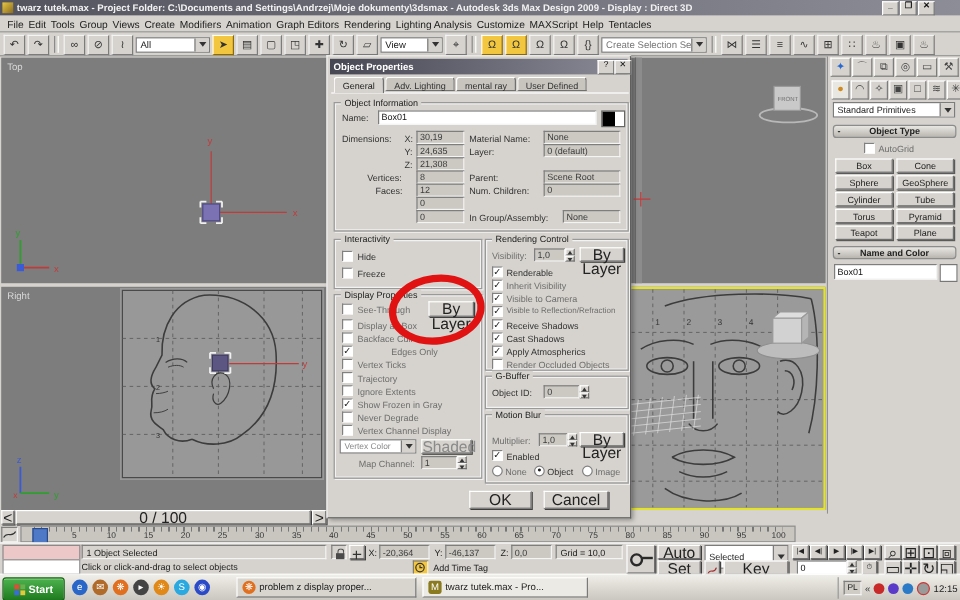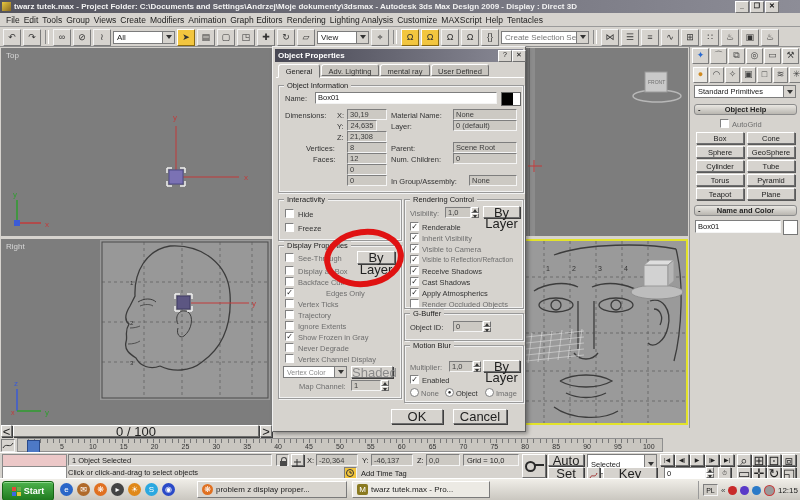--- a/index.html
+++ b/index.html
@@ -310,21 +310,21 @@
     <span class="abs fld white" style="left:42px;top:45px;width:182px;height:12px;">Box01</span>
     <span class="abs" style="left:228px;top:45px;width:18px;height:12px;background:linear-gradient(90deg,#000 60%,#fff 60%);border:1px solid #666;"></span>
 
     <span class="abs lbl" style="left:12px;top:64px;">Dimensions:</span>
     <span class="abs lbl" style="left:64px;top:64px;">X:</span>
     <span class="abs fld" style="left:74px;top:62px;width:40px;height:11px;">30,19</span>
     <span class="abs lbl" style="left:118px;top:64px;">Material Name:</span>
     <span class="abs fld" style="left:180px;top:62px;width:64px;height:11px;">None</span>
 
     <span class="abs lbl" style="left:64px;top:75px;">Y:</span>
-    <span class="abs fld" style="left:74px;top:73px;width:30px;height:11px;text-align:center;">24,635</span>
+    <span class="abs fld" style="left:74px;top:73px;width:40px;height:11px;">24,635</span>
     <span class="abs lbl" style="left:118px;top:75px;">Layer:</span>
     <span class="abs fld" style="left:180px;top:73px;width:64px;height:11px;">0 (default)</span>
 
     <span class="abs lbl" style="left:64px;top:86px;">Z:</span>
     <span class="abs fld" style="left:74px;top:84px;width:40px;height:11px;">21,308</span>
 
     <span class="abs lbl" style="left:33px;top:97px;">Vertices:</span>
     <span class="abs fld" style="left:74px;top:95px;width:40px;height:11px;">8</span>
     <span class="abs lbl" style="left:118px;top:97px;">Parent:</span>
     <span class="abs fld" style="left:180px;top:95px;width:64px;height:11px;">Scene Root</span>
@@ -464,21 +464,21 @@
       <span class="cpti" style="width:13px;">✳</span>
     </div>
     <span class="abs dd" style="left:4px;top:38px;width:102px;height:13px;">
       <span style="font-size:7.5px;">Standard Primitives</span>
       <span class="da">
           <i class="tri"></i>
         </span>
     </span>
     <div class="abs rollout" style="left:4px;top:57px;width:103px;height:11px;">
       <span style="position:absolute;left:3px;">-</span>
-      <span>Object Help</span>
+      <span>Object Type</span>
     </div>
     <span class="abs cb" style="left:30px;top:72px;"></span>
     <span class="abs lbl dim" style="left:42px;top:73px;">AutoGrid</span>
     <span class="abs otbtn" style="left:6px;top:85px;width:48px;height:12px;">Box</span>
     <span class="abs otbtn" style="left:57px;top:85px;width:48px;height:12px;">Cone</span>
     <span class="abs otbtn" style="left:6px;top:99px;width:48px;height:12px;">Sphere</span>
     <span class="abs otbtn" style="left:57px;top:99px;width:48px;height:12px;">GeoSphere</span>
     <span class="abs otbtn" style="left:6px;top:113px;width:48px;height:12px;">Cylinder</span>
     <span class="abs otbtn" style="left:57px;top:113px;width:48px;height:12px;">Tube</span>
     <span class="abs otbtn" style="left:6px;top:127px;width:48px;height:12px;">Torus</span>

